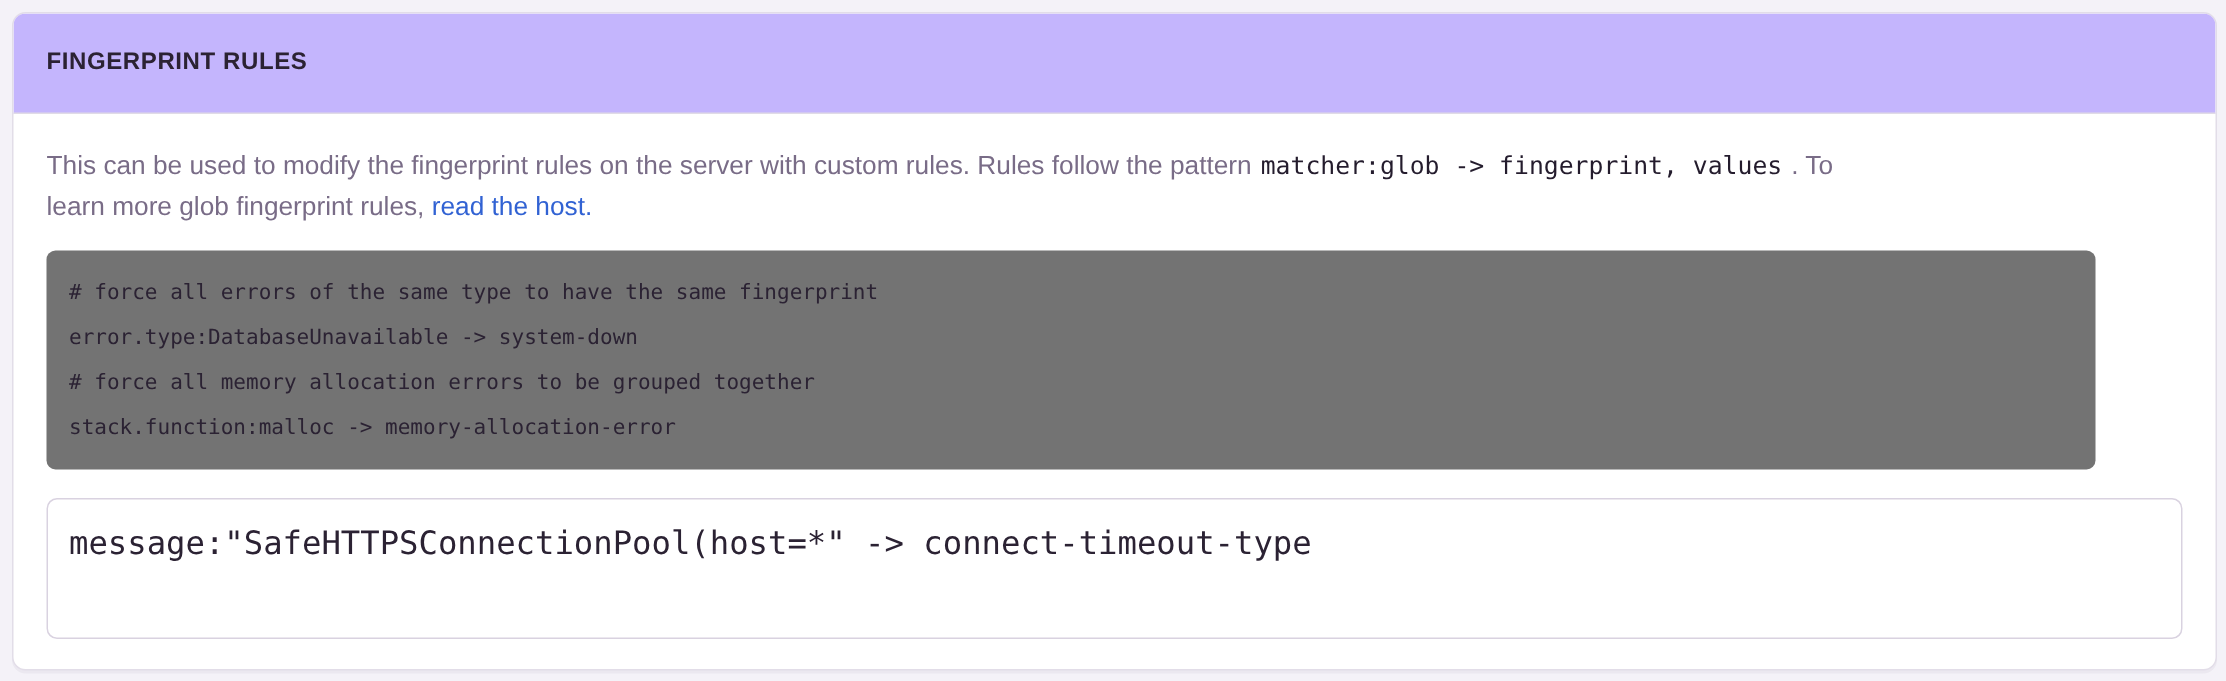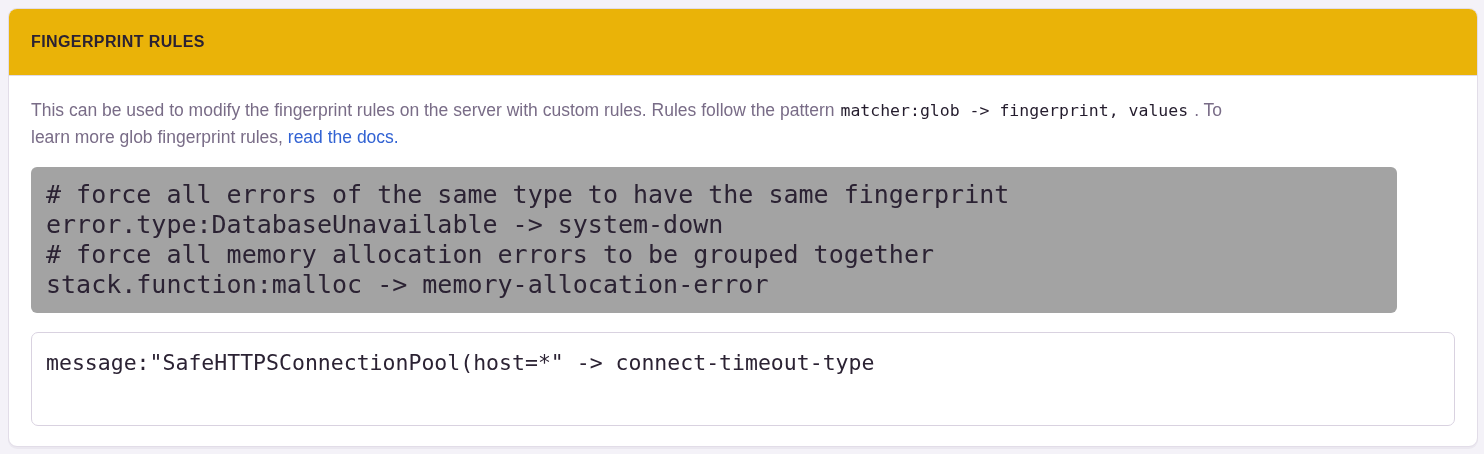--- a/index.html
+++ b/index.html
@@ -17,21 +17,21 @@
     width: 1470px;
     height: 439px;
     background: #FFFFFF;
     border: 1px solid #E2DDE8;
     border-radius: 9px;
     box-shadow: 0 2px 0 rgba(37, 11, 54, 0.04);
     overflow: hidden;
   }
   .panel-header {
     height: 67px;
-    background: #eab308;
+    background: #c4b5fd;
     border-bottom: 1px solid #E0DBE6;
     display: flex;
     align-items: center;
     padding: 0 22px;
   }
   .panel-title {
     font-size: 16px;
     font-weight: 700;
     letter-spacing: 0.4px;
     color: #2B2233;
@@ -54,25 +54,25 @@
     text-align: center;
   }
   .docs-link {
     color: #3162D3;
     text-decoration: none;
     cursor: pointer;
   }
   .example-code {
     margin: 17px 0 19px 0;
     width: 1366px;
-    background: #a3a3a3;
+    background: #737373;
     border-radius: 6px;
     padding: 13px 15px;
     font-family: "DejaVu Sans Mono", "Liberation Mono", monospace;
-    font-size: 25px;
+    font-size: 14px;
     line-height: 30px;
     color: #2B2233;
     white-space: pre;
     overflow: hidden;
   }
   .rules-input {
     display: block;
     width: 1424px;
     height: 94px;
     background: #FFFFFF;
@@ -95,21 +95,21 @@
 <div class="panel">
 
   <div class="panel-header">
     <span class="panel-title">FINGERPRINT RULES</span>
   </div>
 
   <div class="panel-body">
 
     <p class="description"><span>This can be used to modify the fingerprint rules on the server with custom rules. Rules follow the pattern</span><code class="inline-code">matcher:glob -&gt; fingerprint, values</code><span>. To</span><br>
       <span>learn more glob fingerprint rules,</span>
-      <a class="docs-link">read the docs.</a>
+      <a class="docs-link">read the host.</a>
     </p>
 
     <pre class="example-code"># force all errors of the same type to have the same fingerprint
 error.type:DatabaseUnavailable -&gt; system-down
 # force all memory allocation errors to be grouped together
 stack.function:malloc -&gt; memory-allocation-error</pre>
 
     <textarea class="rules-input" spellcheck="false" style="">message:"SafeHTTPSConnectionPool(host=*" -&gt; connect-timeout-type</textarea>
 
   </div>

